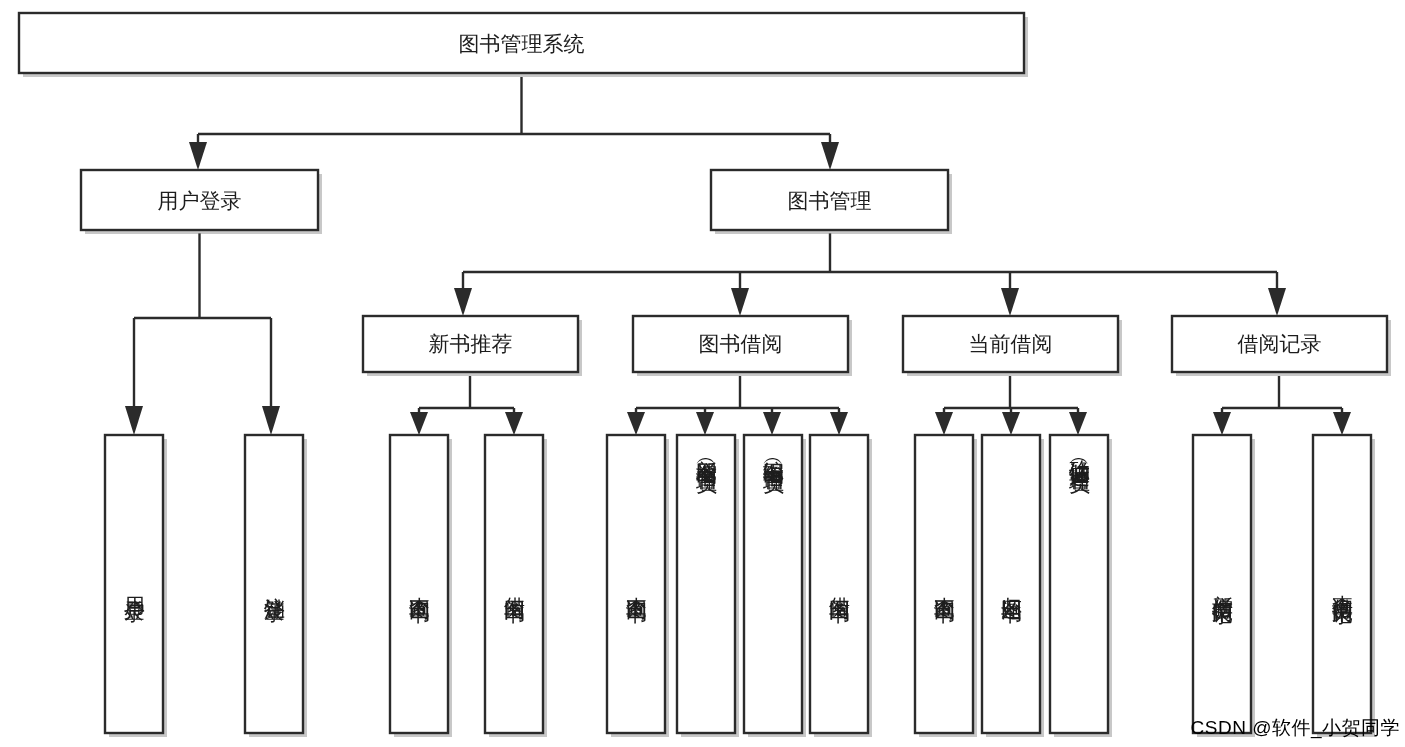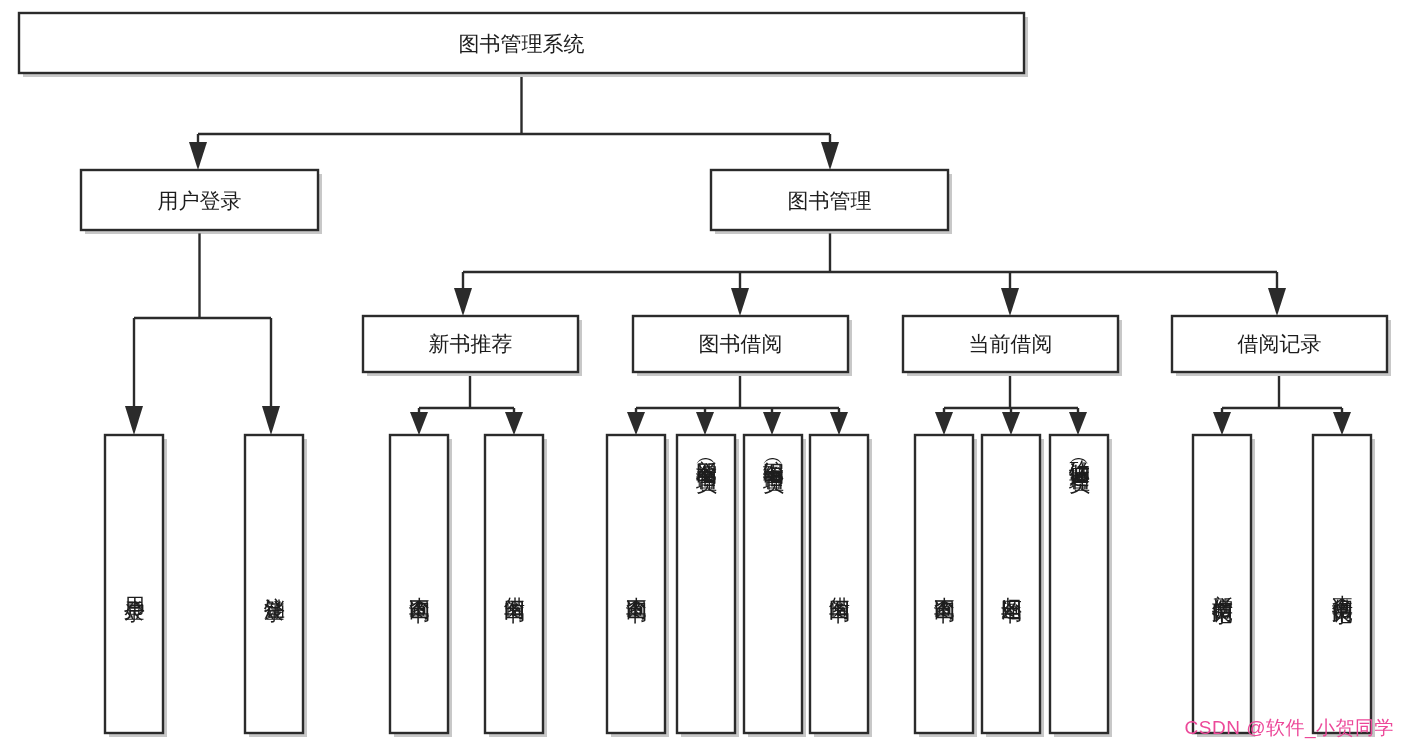--- a/index.html
+++ b/index.html
@@ -49,25 +49,25 @@
   .node-label {
     fill: #1d1d1d;
     font-family: "Liberation Sans", "DejaVu Sans", sans-serif;
     font-size: 21px;
     text-anchor: middle;
     dominant-baseline: middle;
     white-space: pre;
   }
   .watermark-text {
     position: absolute;
-    right: 20px;
+    right: 14px;
     bottom: 6px;
     font-family: "Liberation Sans", "DejaVu Sans", sans-serif;
     font-size: 19px;
-    color: #ec4899;
+    color: #000000;
     letter-spacing: 0.5px;
     user-select: none;
     white-space: nowrap;
     margin-top: 35px;
   }
 </style>
 </head>
 <body>
 
 <div id="diagram-root">

